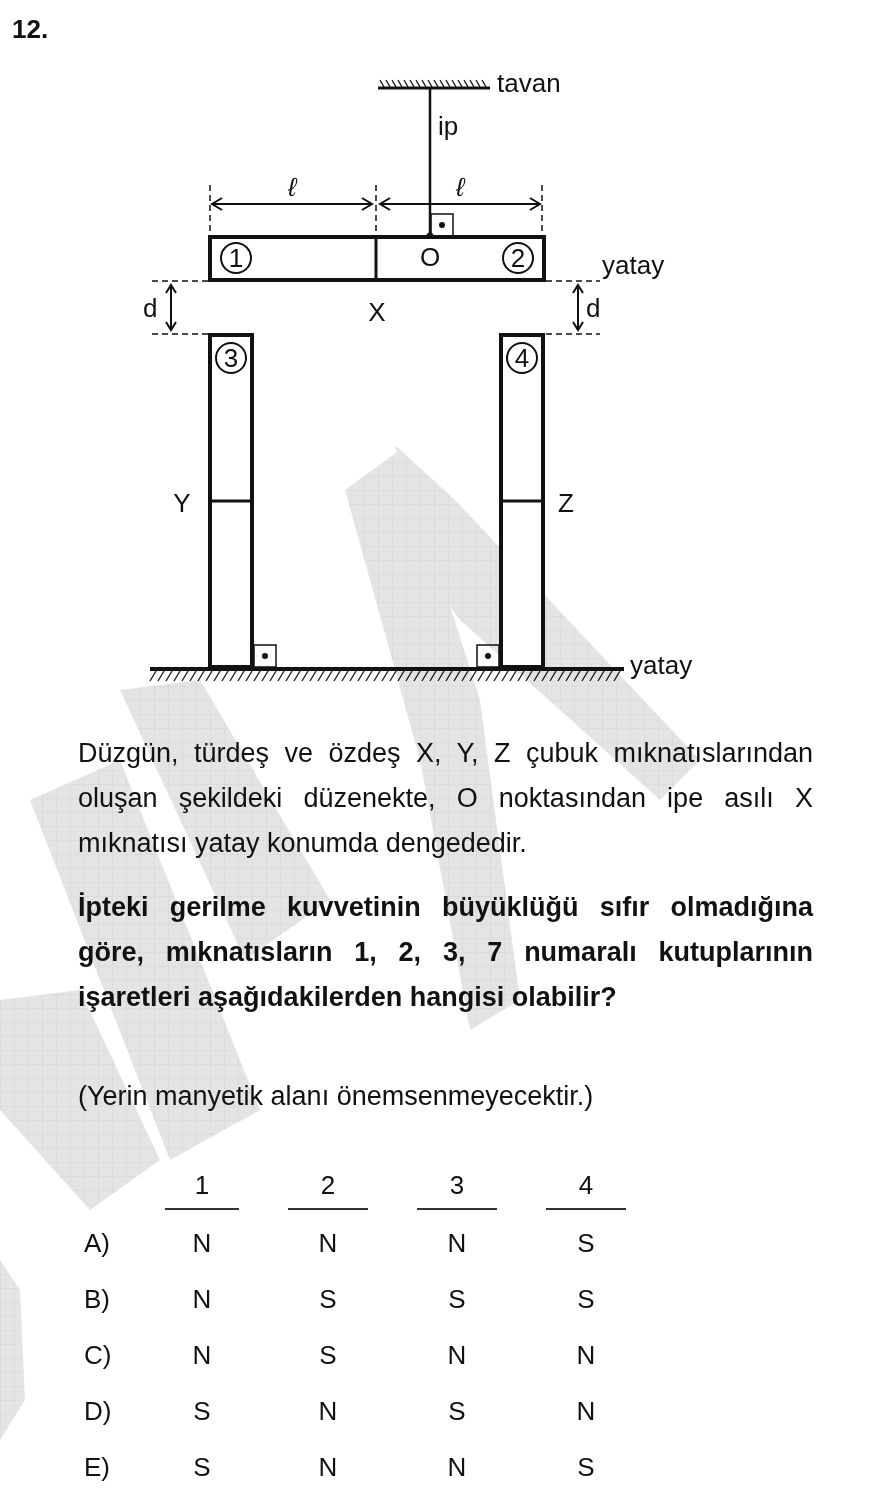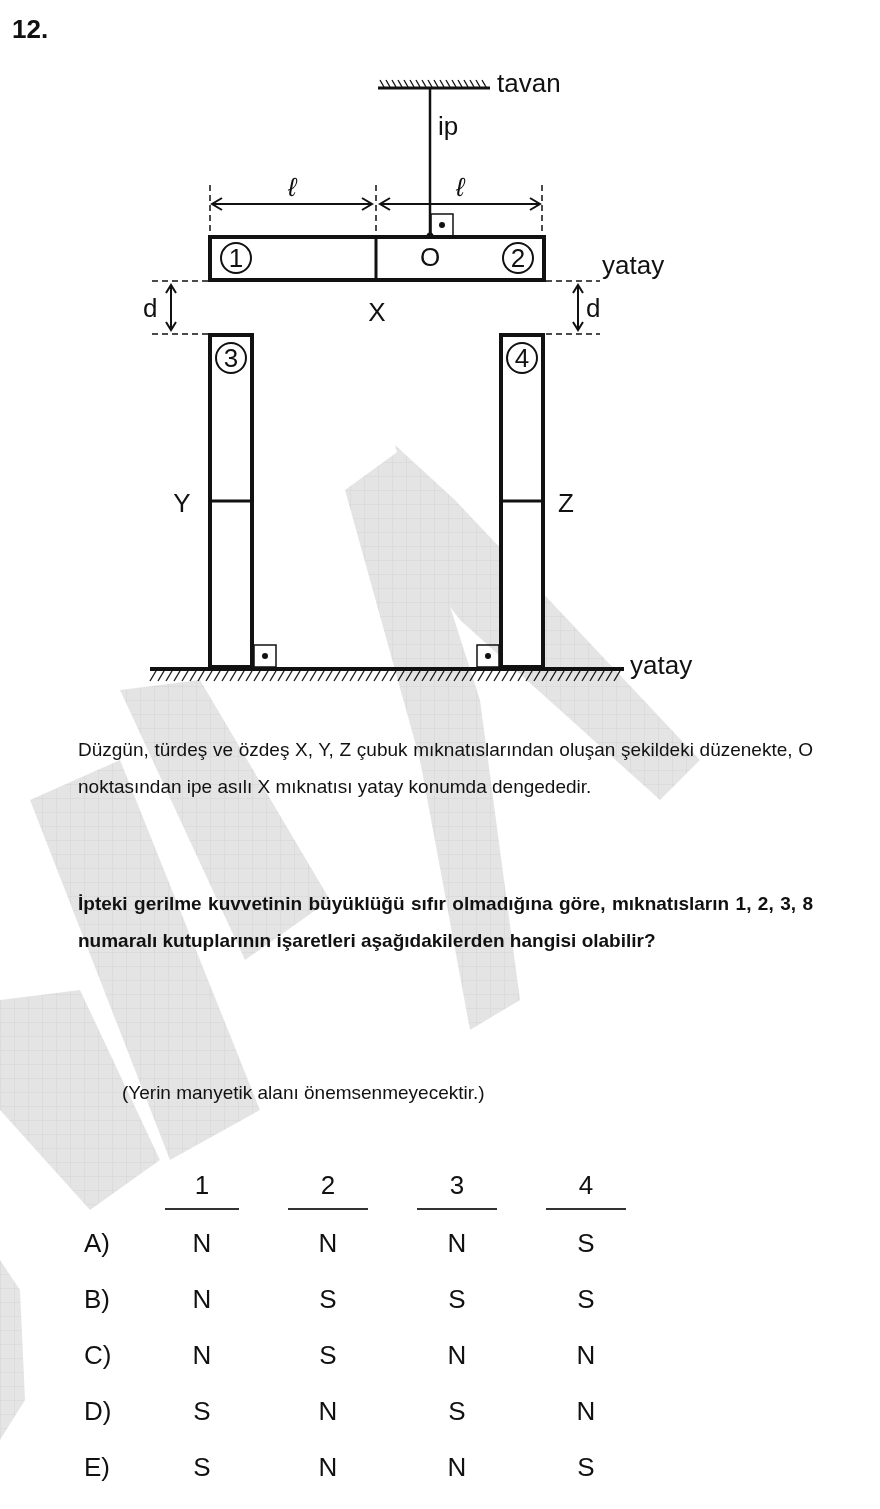--- a/index.html
+++ b/index.html
@@ -1,24 +1,24 @@
 <!DOCTYPE html>
 <html><head>
 <meta charset="utf-8">
 <style>
   html,body{margin:0;padding:0;background:#fff;}
   body{width:880px;height:1509px;position:relative;overflow:hidden;font-family:"Liberation Sans",sans-serif;color:#111;}
   .wm{position:absolute;left:0;top:0;width:880px;height:1509px;pointer-events:none;}
   .qnum{position:absolute;left:12px;top:14px;font-weight:bold;font-size:26px;}
   .fig{position:absolute;left:0;top:0;width:880px;height:720px;}
   .lbl{font-family:"Liberation Sans",sans-serif;font-size:26px;fill:#111;}
-  .para{position:absolute;left:78px;width:735px;font-size:19px;line-height:37px;text-align:justify;}
+  .para{position:absolute;left:78px;width:735px;font-size:27px;line-height:45px;text-align:justify;}
   .p1{top:731px;}
   .p2{top:885px;font-weight:bold;}
-  .p3{top:1074px;margin-left:44px;}
+  .p3{top:1074px;}
   .opts{position:absolute;left:0;top:1160px;width:880px;}
   .hcell{position:absolute;top:10px;font-size:26px;text-align:center;}
   .hline{position:absolute;top:48px;height:2px;background:#333;}
   .row{position:absolute;left:0;width:880px;height:56px;font-size:26px;}
   .row span{position:absolute;text-align:center;}
 </style>
 </head>
 <body>
 
 <svg class="wm" viewBox="0 0 880 1509">
@@ -194,21 +194,21 @@
         <line x1="596" y1="671" x2="590" y2="681"></line>
       <line x1="604" y1="671" x2="598" y2="681"></line>
         <line x1="612" y1="671" x2="606" y2="681"></line>
       <line x1="620" y1="671" x2="614" y2="681"></line>
     </g>
   </g>
   <text class="lbl" x="630" y="674">yatay</text>
 </svg>
 
 <div class="para p1">Düzgün, türdeş ve özdeş X, Y, Z çubuk mıknatıslarından oluşan şekildeki düzenekte, O noktasından ipe asılı X mıknatısı yatay konumda dengededir.</div>
-<div class="para p2">İpteki gerilme kuvvetinin büyüklüğü sıfır olmadığına göre, mıknatısların 1, 2, 3, 8 numaralı kutuplarının işaretleri aşağıdakilerden hangisi olabilir?</div>
+<div class="para p2">İpteki gerilme kuvvetinin büyüklüğü sıfır olmadığına göre, mıknatısların 1, 2, 3, 7 numaralı kutuplarının işaretleri aşağıdakilerden hangisi olabilir?</div>
 <div class="para p3">(Yerin manyetik alanı önemsenmeyecektir.)</div>
 
 <div class="opts">
   <span class="hcell" style="left:165px;width:74px;">1</span>
   <span class="hcell" style="left:288px;width:80px;">2</span>
   <span class="hcell" style="left:417px;width:80px;">3</span>
   <span class="hcell" style="left:546px;width:80px;">4</span>
   <div class="hline" style="left:165px;width:74px;"></div>
   <div class="hline" style="left:288px;width:80px;"></div>
   <div class="hline" style="left:417px;width:80px;"></div>

